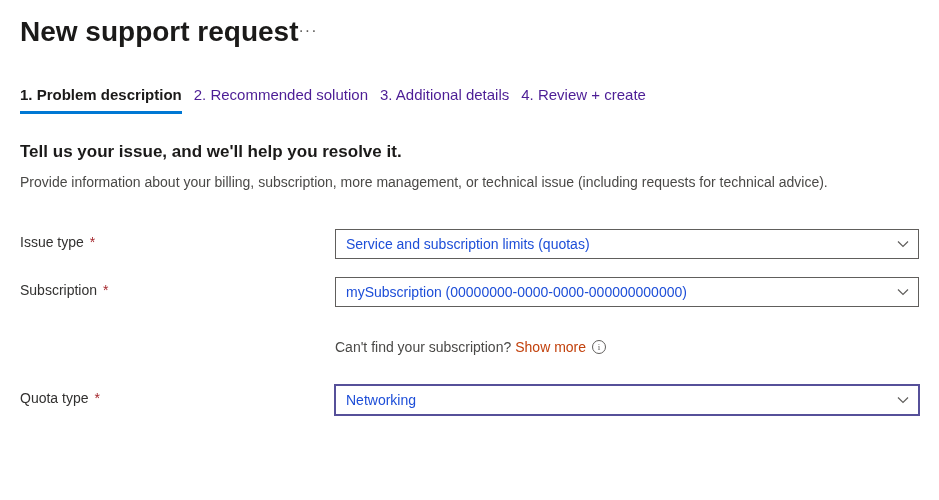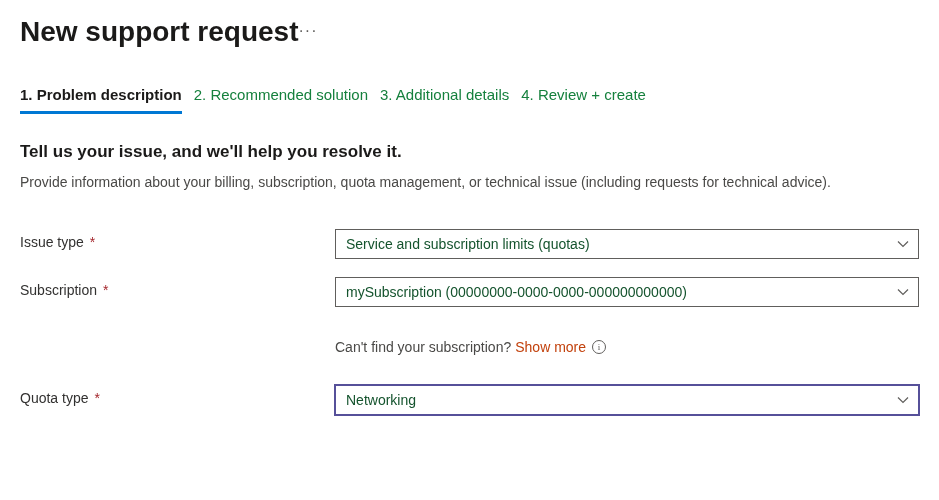--- a/index.html
+++ b/index.html
@@ -38,21 +38,21 @@
     }
     .tabs {
       display: flex;
       gap: 12px;
       border-bottom: none;
       margin-bottom: 28px;
     }
     .tab {
       padding-bottom: 8px;
       font-size: 15px;
-      color: #15803d;
+      color: #4c1d95;
       cursor: pointer;
       white-space: nowrap;
     }
     .tab.active {
       color: #1b1a19;
       font-weight: 600;
       border-bottom: 3px solid #0078d4;
     }
     .section-heading {
       font-size: 17px;
@@ -92,21 +92,21 @@
       position: relative;
       width: 100%;
       border: 1px solid #605e5c;
       background: #ffffff;
       height: 30px;
       display: flex;
       align-items: center;
       padding: 0 34px 0 10px;
       cursor: pointer;
       font-size: 14px;
-      color: #14532d;
+      color: #1d4ed8;
     }
     .select-box.focused {
       border: 1px solid #565099;
       outline: 1px solid #565099;
     }
     .chevron {
       position: absolute;
       right: 9px;
       top: 50%;
       transform: translateY(-50%);
@@ -166,21 +166,21 @@
 </div>
 
 <div class="tabs">
   <div class="tab active">1. Problem description</div>
   <div class="tab">2. Recommended solution</div>
   <div class="tab">3. Additional details</div>
   <div class="tab">4. Review + create</div>
 </div>
 
 <h2 class="section-heading">Tell us your issue, and we'll help you resolve it.</h2>
-<p class="section-desc">Provide information about your billing, subscription, quota management, or technical issue (including requests for technical advice).</p>
+<p class="section-desc">Provide information about your billing, subscription, more management, or technical issue (including requests for technical advice).</p>
 
 <div class="form-row">
   <div class="form-label">
     <span>Issue type</span><span class="req"> *</span>
   </div>
   <div class="form-control-wrap">
     <div class="select-box">
       <span>Service and subscription limits (quotas)</span>
       <span class="chevron">
         <svg viewBox="0 0 12 12">

